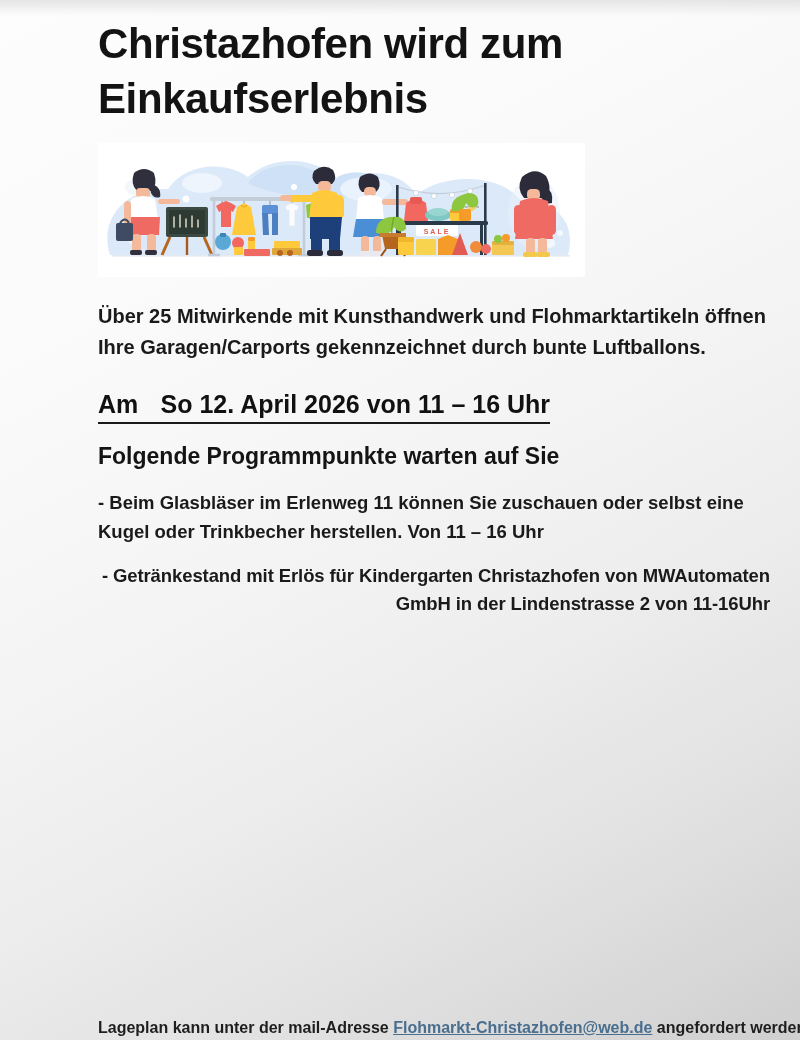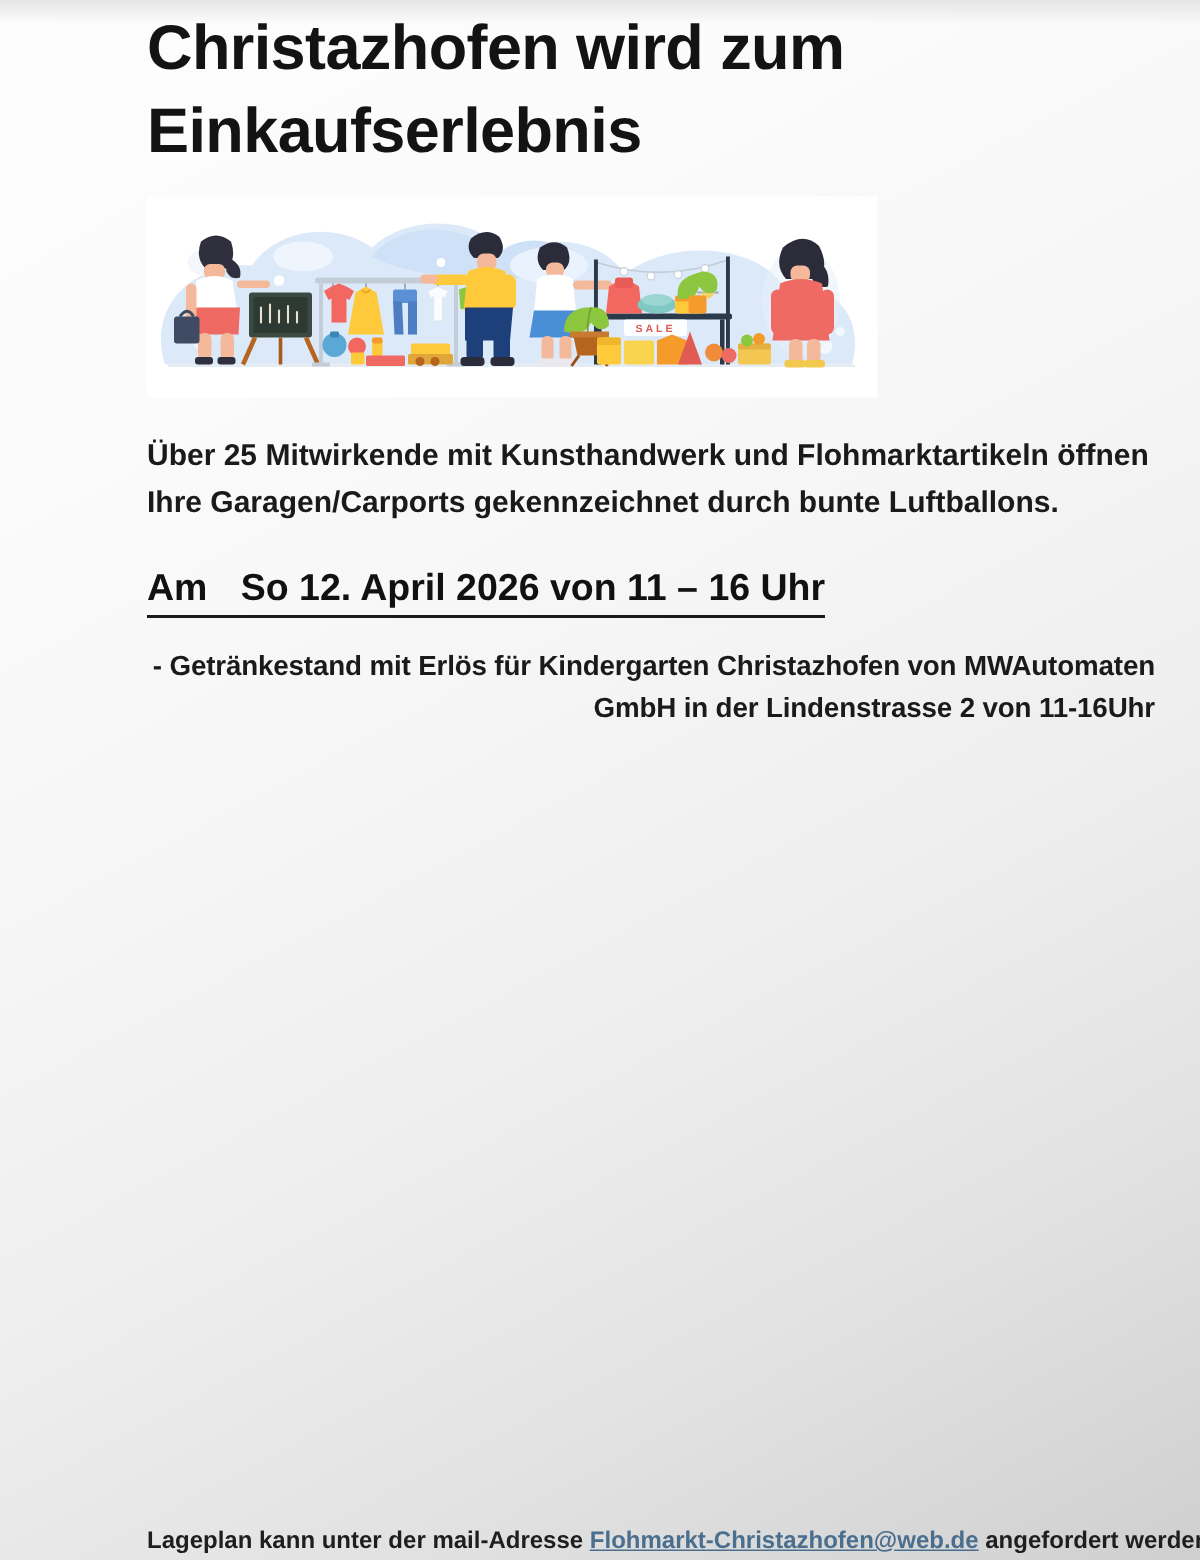--- a/index.html
+++ b/index.html
@@ -45,21 +45,21 @@
   .content {
     position: absolute;
     left: 98px;
     top: 0;
     width: 672px;
   }
 
   
   .title {
     margin: 0;
-    padding-top: 4px;
+    padding-top: 16px;
     font-size: 42px;
     line-height: 1.32;
     font-weight: 700;
     letter-spacing: -0.4px;
     color: #131313;
     width: 640px;
   }
 
   
   .illus-panel {
@@ -336,22 +336,24 @@
         </g>
       </svg>
     </div>
 
     <p class="intro">Über 25 Mitwirkende mit Kunsthandwerk und Flohmarktartikeln öffnen Ihre Garagen/Carports gekennzeichnet durch bunte Luftballons.</p>
 
     <div>
       <span class="date-line">Am	 So 12. April 2026 von 11 – 16 Uhr</span>
     </div>
 
+    <h2 class="subhead">Folgende Programmpunkte warten auf Sie</h2>
 
     <ul class="program">
+      <li>- Beim Glasbläser im Erlenweg 11 können Sie zuschauen oder selbst eine Kugel oder Trinkbecher herstellen. Von 11 – 16 Uhr</li>
       <li class="tight-dash">- Getränkestand mit Erlös für Kindergarten Christazhofen von MWAutomaten GmbH in der Lindenstrasse 2 von 11-16Uhr</li>
     </ul>
 
   </div>
 
   <div class="footer">
     <span>Lageplan kann unter der mail-Adresse </span><a class="mail-link" href="#">Flohmarkt-Christazhofen@web.de</a><span> angefordert werden.</span>
   </div>
 
 </div>

